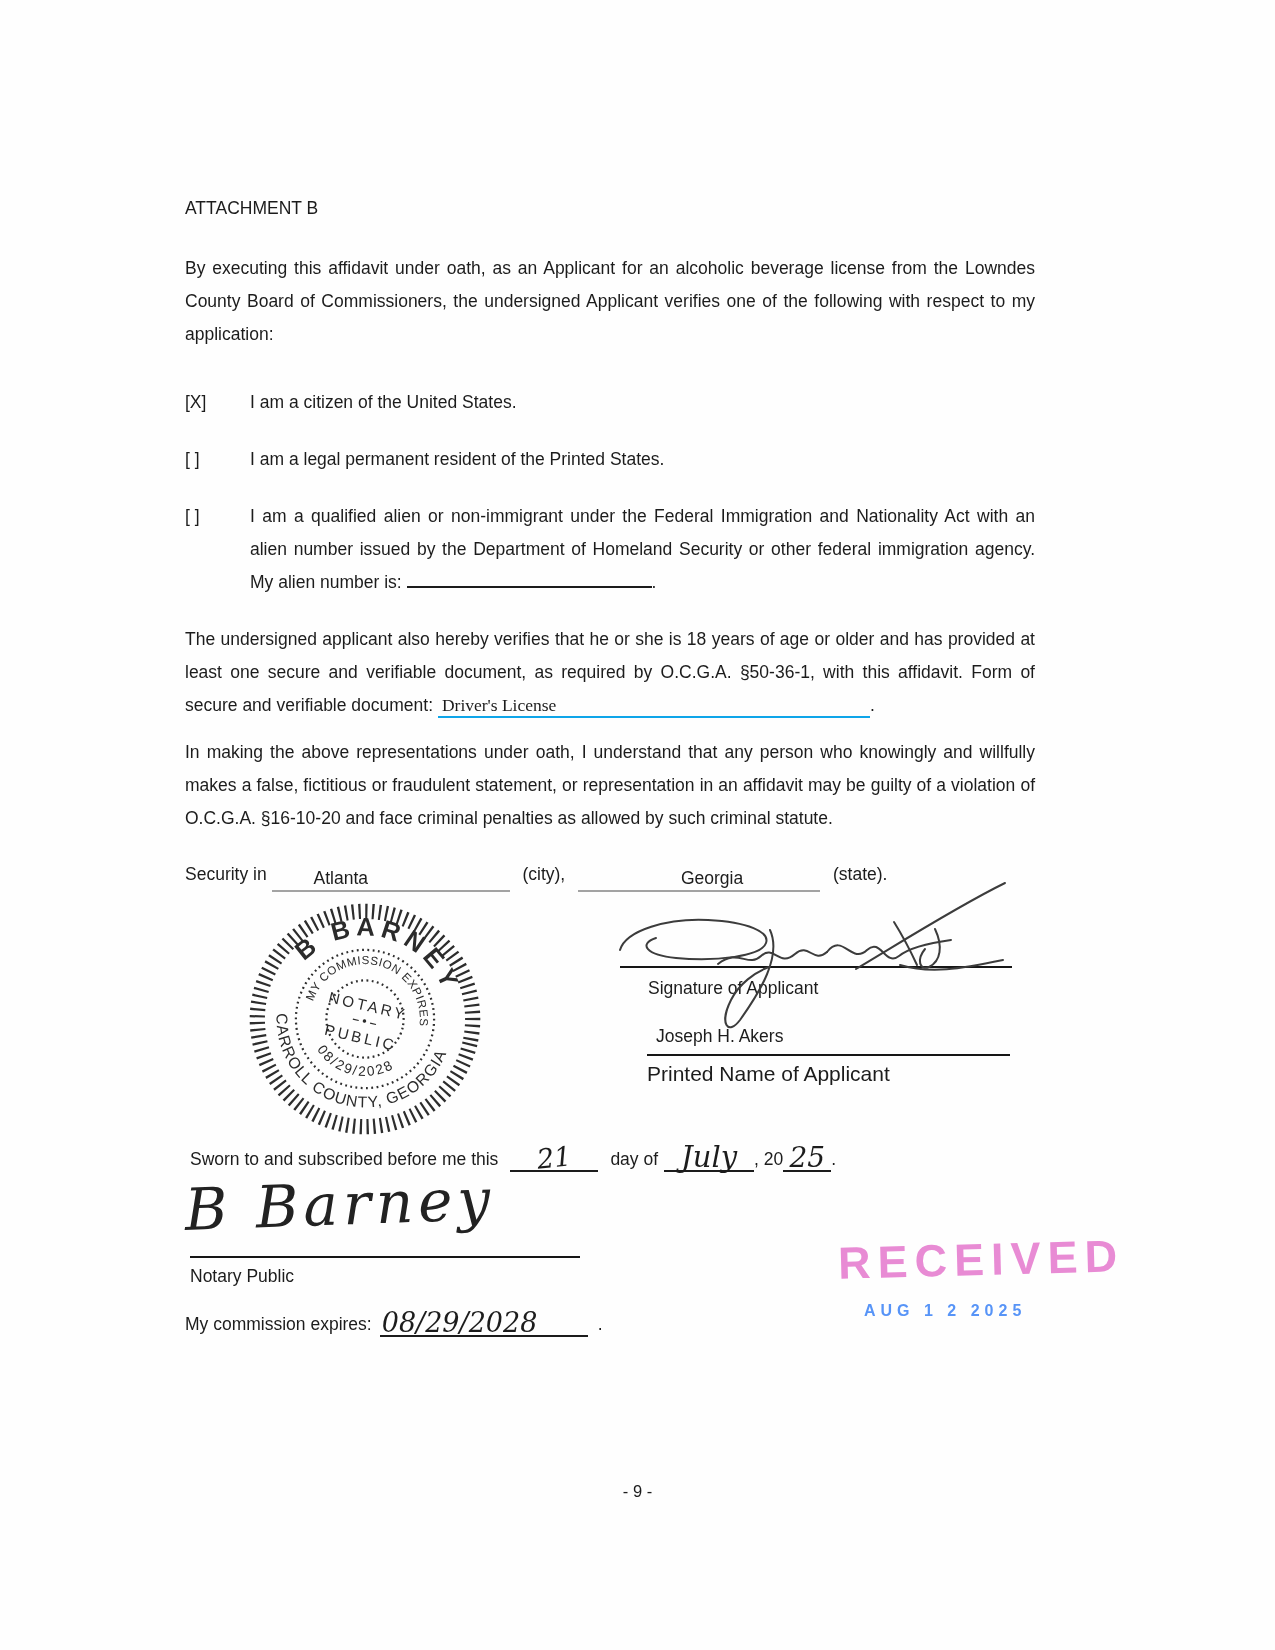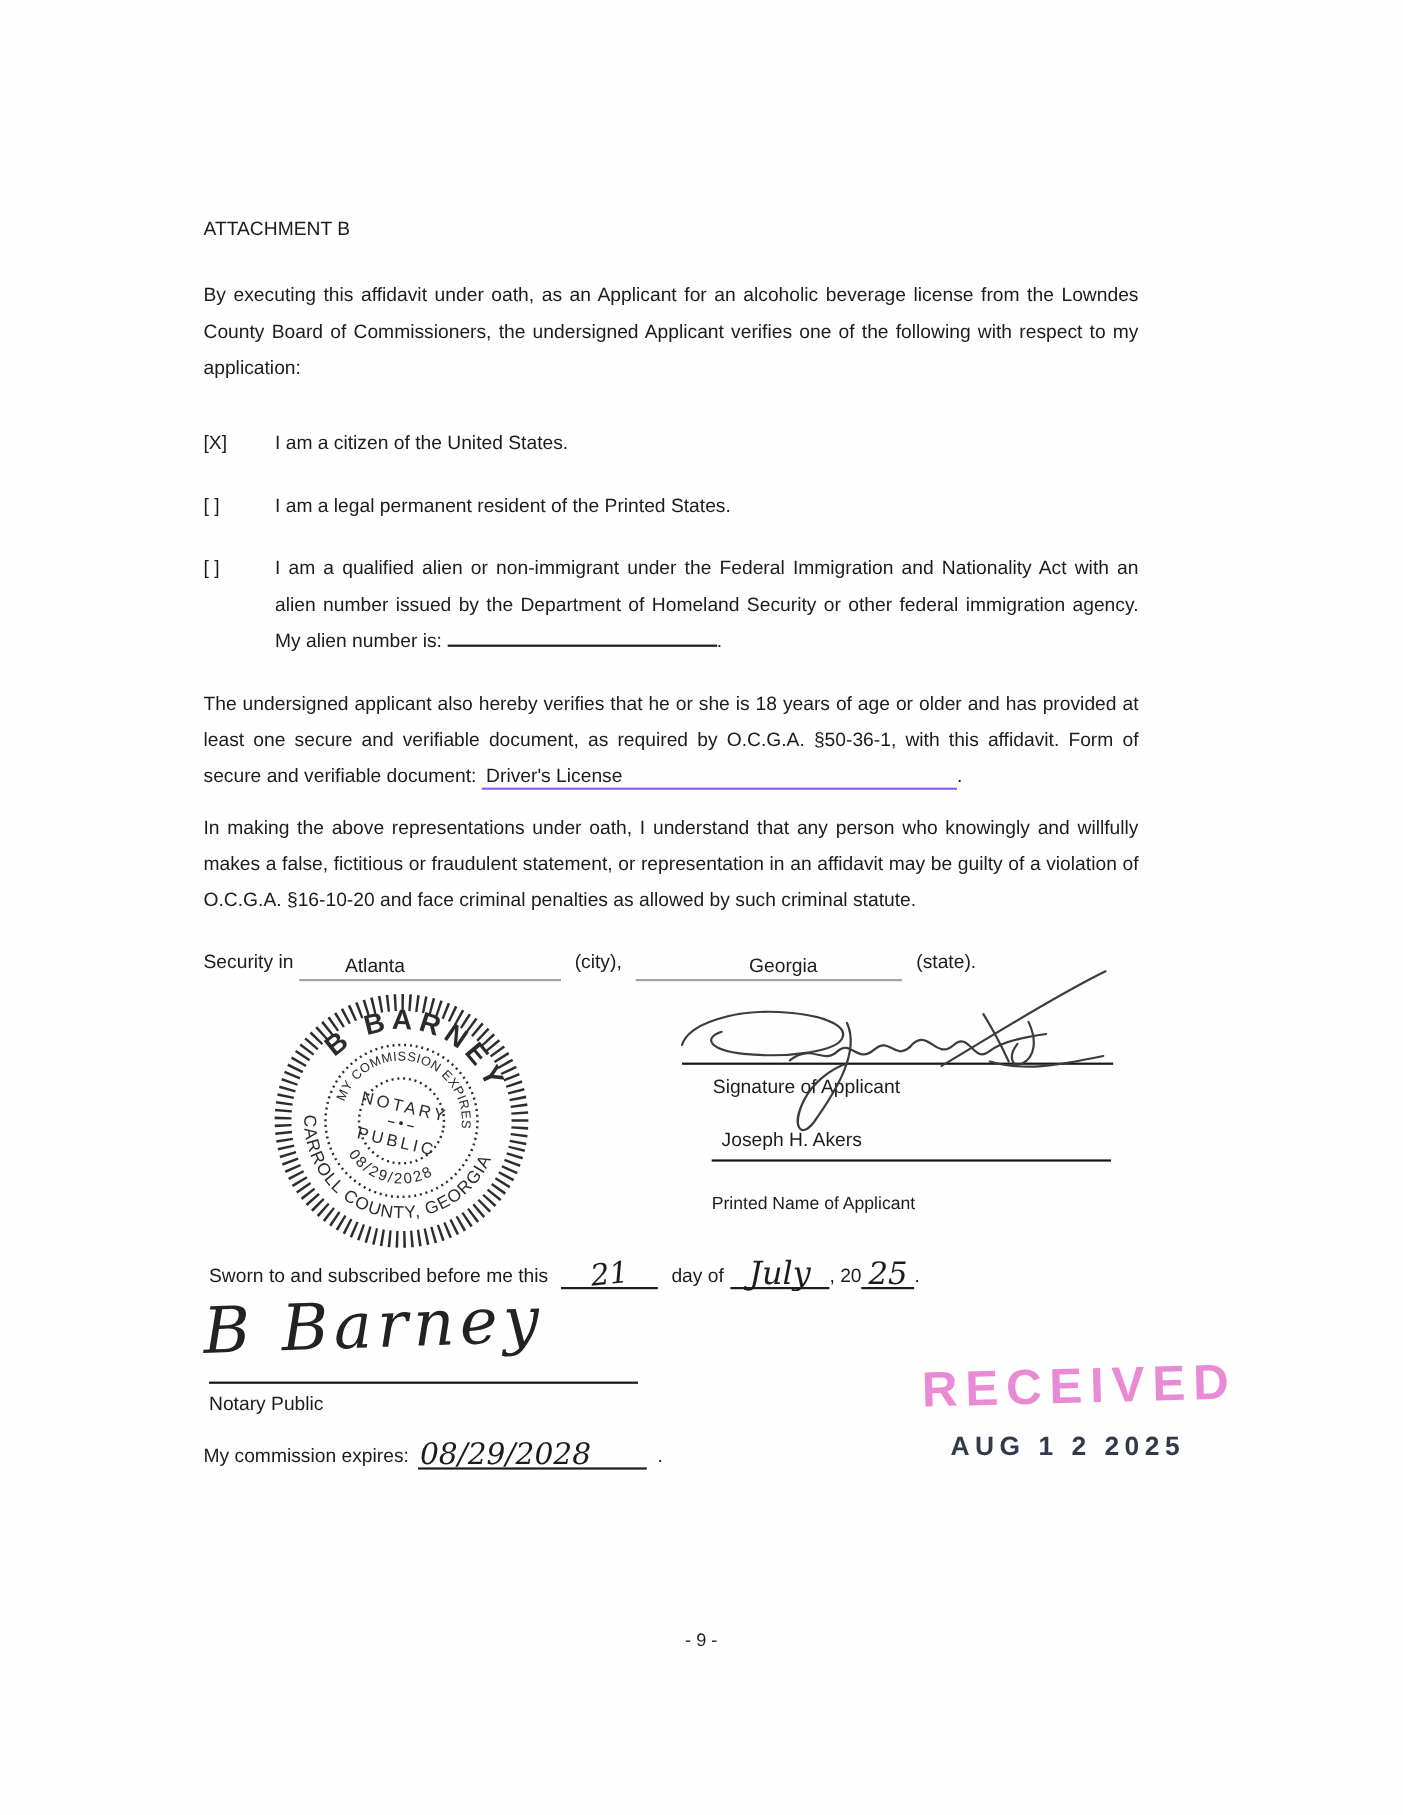--- a/index.html
+++ b/index.html
@@ -24,22 +24,22 @@
   .option{display:flex;margin-bottom:24px;}
   .option .box{flex:0 0 65px;white-space:pre;}
   .option .option-text{flex:1;text-align:justify;}
   .para-gap1{margin-top:14px;}
   .para-gap2{margin-top:14px;}
   .blank-inline{
     display:inline-block;width:245px;height:1.05em;
     border-bottom:2px solid #1c1c1c;vertical-align:baseline;
   }
   .doc-blank{
-    display:inline-block;min-width:432px;border-bottom:2px solid #8b5cf6;
-    vertical-align:baseline;line-height:22px;
+    display:inline-block;min-width:432px;border-bottom:2px solid #0ea5e9;
+    vertical-align:baseline;line-height:22px;font-family:Liberation Serif, serif;
   }
   .doc-blank .val{padding-left:4px;}
 
   
   .executed{position:absolute;left:185px;top:864px;font-size:17.5px;white-space:nowrap;}
   .x-blank{
     display:inline-block;border-bottom:2px solid #a3a3a3;height:24px;
     vertical-align:-4px;
   }
   .x-blank.city{width:238px;padding-left:42px;box-sizing:border-box;}
@@ -50,21 +50,21 @@
   .seal{position:absolute;left:238px;top:892px;width:254px;height:254px;}
   .seal text{font-family:"Liberation Sans", sans-serif;fill:#2b2b2b;}
 
   
   .sig-svg{position:absolute;left:598px;top:872px;width:420px;height:178px;z-index:3;}
   .line{position:absolute;border-top:2px solid #161616;height:0;}
   .sig-line{left:620px;top:966px;width:392px;}
   .sig-label{position:absolute;left:648px;top:978px;font-size:17.5px;}
   .printed-name{position:absolute;left:656px;top:1026px;font-size:17.5px;}
   .printed-line{left:647px;top:1054px;width:363px;}
-  .printed-label{position:absolute;left:647px;top:1062px;font-size:16px;margin-top:24px;}
+  .printed-label{position:absolute;left:647px;top:1062px;font-size:21px;}
 
   
   .sworn{position:absolute;left:190px;top:1146px;font-size:17.5px;
     display:flex;align-items:baseline;white-space:nowrap;}
   .hand{font-family:"DejaVu Serif", serif;font-style:italic;}
   .h-blank{
     display:inline-block;border-bottom:2px solid #1c1c1c;
     text-align:center;position:relative;
   }
   .h-blank .hand{display:inline-block;line-height:18px;position:relative;top:2px;}
@@ -89,22 +89,22 @@
   .comm-suffix{margin-left:10px;}
 
   
   .received{
     position:absolute;left:838px;top:1234px;
     font-size:45px;font-weight:bold;letter-spacing:7px;
     color:#e36cc9;opacity:.78;transform:rotate(-1.5deg);
   }
   .received-date{
     position:absolute;left:864px;top:1302px;
-    font-size:24px;font-weight:bold;letter-spacing:5px;
-    color:#0f172a;opacity:.85;
+    font-size:16px;font-weight:bold;letter-spacing:5px;
+    color:#3b82f6;opacity:.85;
   }
 
   .footer{position:absolute;left:0;top:1482px;width:100%;text-align:center;font-size:16.5px;}
 </style>
 </head>
 <body>
 
 <div class="page">
 
   <div class="doc-body">

